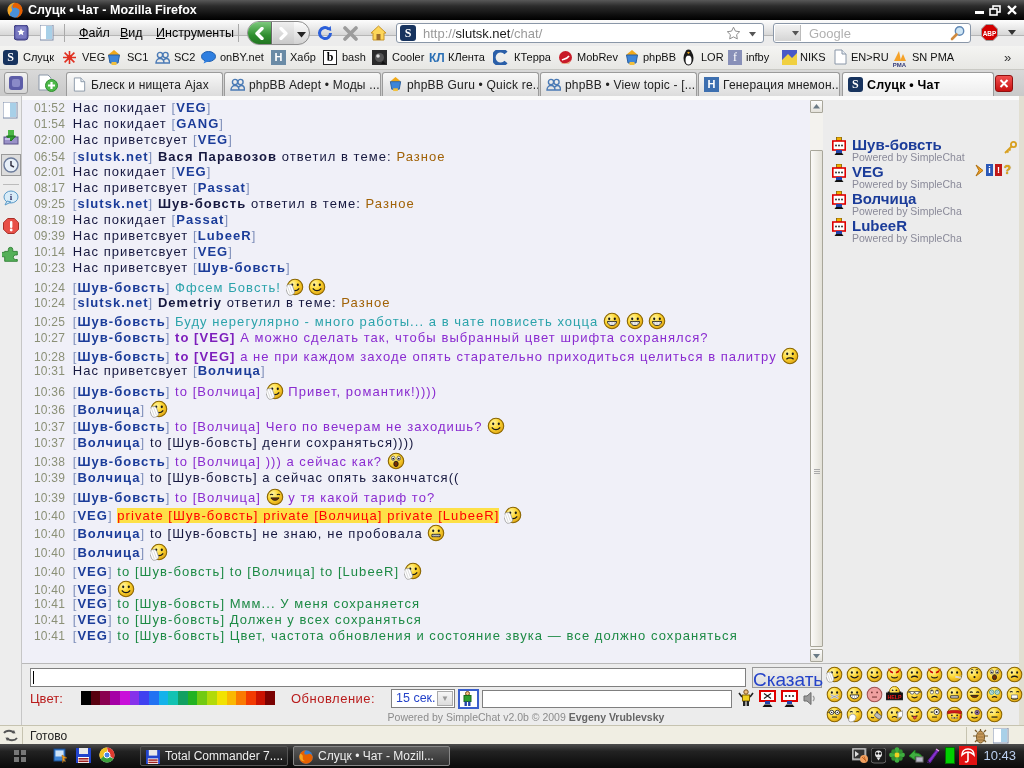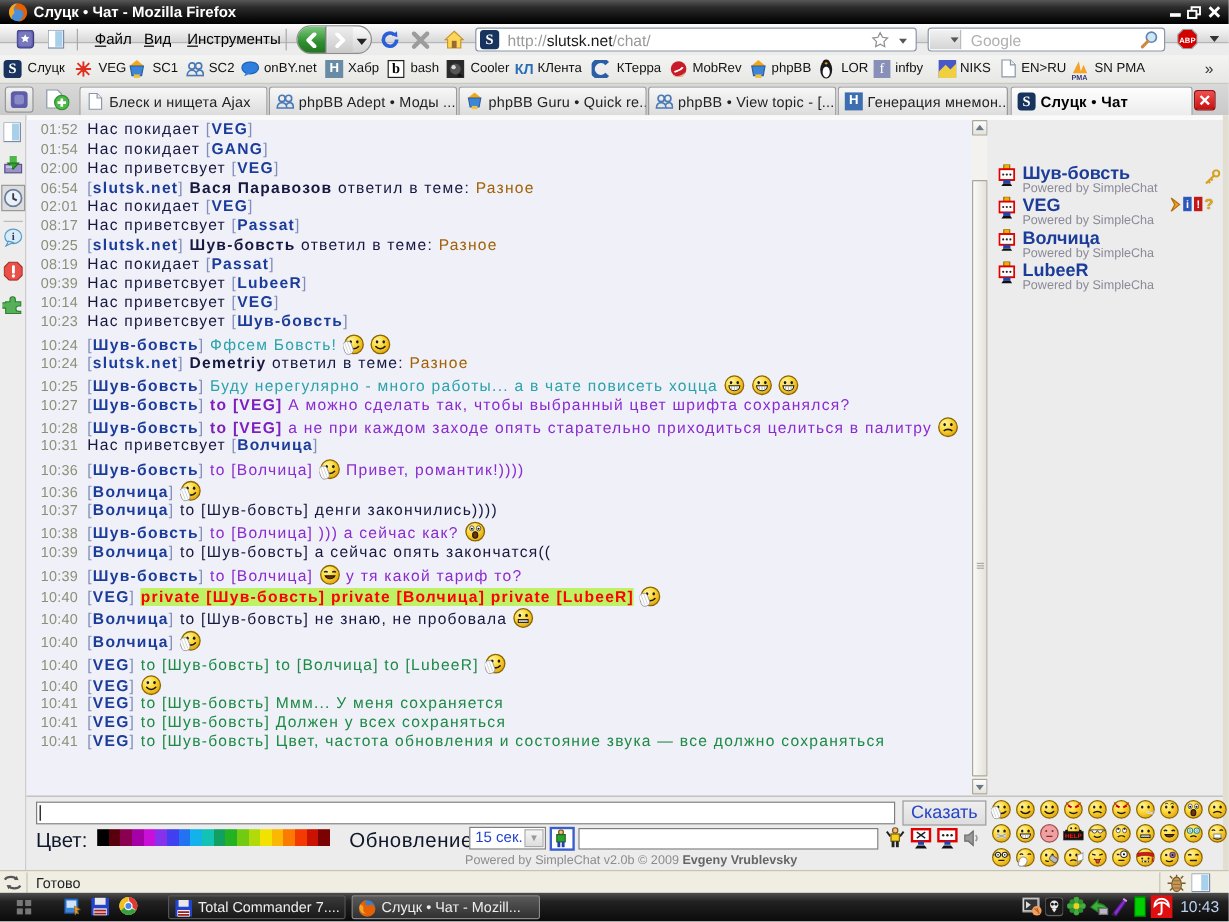--- a/index.html
+++ b/index.html
@@ -36,31 +36,31 @@
 .bk{color:#8090bb}
 .n{color:#1b3c99;font-weight:bold}
 .sys{color:#16183f}
 .lk{color:#a16207;font-weight:normal}
 .nb{color:#16183f;font-weight:bold}
 .teal{color:#2ba3ab}
 .pur{color:#8a2bd0}
 .purb{color:#7d1fbc;font-weight:bold}
 .grn{color:#1d8a45}
 .nvy{color:#16183f}
-.redp{color:#f00;font-weight:bold;background:#bef264}
+.redp{color:#f00;font-weight:normal;background:#fde047}
 
 .ps{position:absolute;width:17px;height:17px}
 .sm{display:inline-block;width:18px;height:18px;vertical-align:-4px;position:relative}
 
 .uname{font-weight:bold;color:#1b3c99;font-size:15px}
 .usub{color:#8a8a99;font-size:10.5px}
 
 #sayinput{position:absolute;left:8px;top:4px;width:716px;height:19px;background:#fff;border:1px solid #7f7f7f}
-#saybtn{position:absolute;left:730px;top:3px;width:70px;height:21px;background:linear-gradient(#efefef,#ddd);border:1px solid #9a9a9a;color:#2543c9;font-size:15px;text-align:center;padding-top:1px}
-.lbl{position:absolute;font-size:17px;color:#0f172a}
+#saybtn{position:absolute;left:730px;top:3px;width:70px;height:21px;background:linear-gradient(#efefef,#ddd);border:1px solid #9a9a9a;color:#2543c9;font-size:19px;text-align:center;padding-top:1px}
+.lbl{position:absolute;font-size:13px;color:#b91c1c}
 #palette{position:absolute;left:59px;top:27px;width:194px;height:14px;background:linear-gradient(to right,#000 0 5%,#58000e 5% 10%,#8a0050 10% 15%,#a500a5 15% 20%,#c910d9 20% 25%,#8632ea 25% 30%,#4040f0 30% 35%,#2272f2 35% 40%,#14b2ea 40% 45%,#12c2b2 45% 50%,#12a062 50% 55%,#22b222 55% 60%,#72ca12 60% 65%,#b2da0a 65% 70%,#f2e202 70% 75%,#fab802 75% 80%,#fa7a02 80% 85%,#f23a02 85% 90%,#ca1202 90% 95%,#7a0202 95% 100%)}
 #updsel{position:absolute;left:369px;top:25px;width:64px;height:19px;background:#fff;border:1px solid #7f7f7f;font-size:12.5px;color:#2543c9;padding:1px 0 0 4px}
 #updarr{position:absolute;right:1px;top:1px;width:16px;height:15px;background:linear-gradient(#f6f6f6,#ddd);border:1px solid #aaa;color:#999;font-size:8px;text-align:center;line-height:14px}
 #robot{position:absolute;left:436px;top:25px;width:21px;height:20px;border:2px solid #3a5fcd;background:#fff}
 #extra{position:absolute;left:460px;top:26px;width:250px;height:18px;background:#fff;border:1px solid #7f7f7f}
 #pwd{position:absolute;left:6px;top:47px;width:996px;text-align:center;font-size:10.5px;color:#8c8c8c}
 #pwd b{color:#666}
 
 #smpanel{left:820px;top:663px;width:199px;height:62px}
 
@@ -527,21 +527,24 @@
 <div class="ln" style="height:16px"><span class="t">10:28</span> <span class="bk">[</span><span class="n">Шув-бовсть</span><span class="bk">]</span> <span class="purb">to [VEG]</span> <span class="pur">а не при каждом заходе опять старательно приходиться целиться в палитру</span> <svg class="sm" viewBox="0 0 20 20">
         <use href="#sm_sd"></use>
       </svg></div>
 <div class="ln" style="height:19px"><span class="t">10:31</span> <span class="sys">Нас приветсвует <span class="bk">[</span><span class="n">Волчица</span><span class="bk">]</span></span></div>
 <div class="ln" style="height:18px"><span class="t">10:36</span> <span class="bk">[</span><span class="n">Шув-бовсть</span><span class="bk">]</span> <span class="pur">to [Волчица]</span> <svg class="sm" viewBox="0 0 20 20">
         <use href="#sm_w"></use>
       </svg> <span class="pur">Привет, романтик!))))</span></div>
 <div class="ln" style="height:17px"><span class="t">10:36</span> <span class="bk">[</span><span class="n">Волчица</span><span class="bk">]</span> <svg class="sm" viewBox="0 0 20 20">
         <use href="#sm_w"></use>
       </svg></div>
-<div class="ln" style="height:17px"><span class="t">10:37</span> <span class="bk">[</span><span class="n">Волчица</span><span class="bk">]</span> <span class="nvy">to [Шув-бовсть] денги закончились))))</span></div>
+<div class="ln" style="height:18px"><span class="t">10:37</span> <span class="bk">[</span><span class="n">Шув-бовсть</span><span class="bk">]</span> <span class="pur">to [Волчица] Чего по вечерам не заходишь?</span> <svg class="sm" viewBox="0 0 20 20">
+        <use href="#sm_s"></use>
+      </svg></div>
+<div class="ln" style="height:17px"><span class="t">10:37</span> <span class="bk">[</span><span class="n">Волчица</span><span class="bk">]</span> <span class="nvy">to [Шув-бовсть] денги сохраняться))))</span></div>
 <div class="ln" style="height:18px"><span class="t">10:38</span> <span class="bk">[</span><span class="n">Шув-бовсть</span><span class="bk">]</span> <span class="pur">to [Волчица] ))) а сейчас как?</span> <svg class="sm" viewBox="0 0 20 20">
         <use href="#sm_o"></use>
       </svg></div>
 <div class="ln" style="height:18px"><span class="t">10:39</span> <span class="bk">[</span><span class="n">Волчица</span><span class="bk">]</span> <span class="nvy">to [Шув-бовсть] а сейчас опять закончатся((</span></div>
 <div class="ln" style="height:18px"><span class="t">10:39</span> <span class="bk">[</span><span class="n">Шув-бовсть</span><span class="bk">]</span> <span class="pur">to [Волчица]</span> <svg class="sm" viewBox="0 0 20 20">
         <use href="#sm_l"></use>
       </svg> <span class="pur">у тя какой тариф то?</span></div>
 <div class="ln" style="height:18px"><span class="t">10:40</span> <span class="bk">[</span><span class="n">VEG</span><span class="bk">]</span> <span class="redp">private [Шув-бовсть] private [Волчица] private [LubeeR]</span> <svg class="sm" viewBox="0 0 20 20">
         <use href="#sm_w"></use>
       </svg></div>

